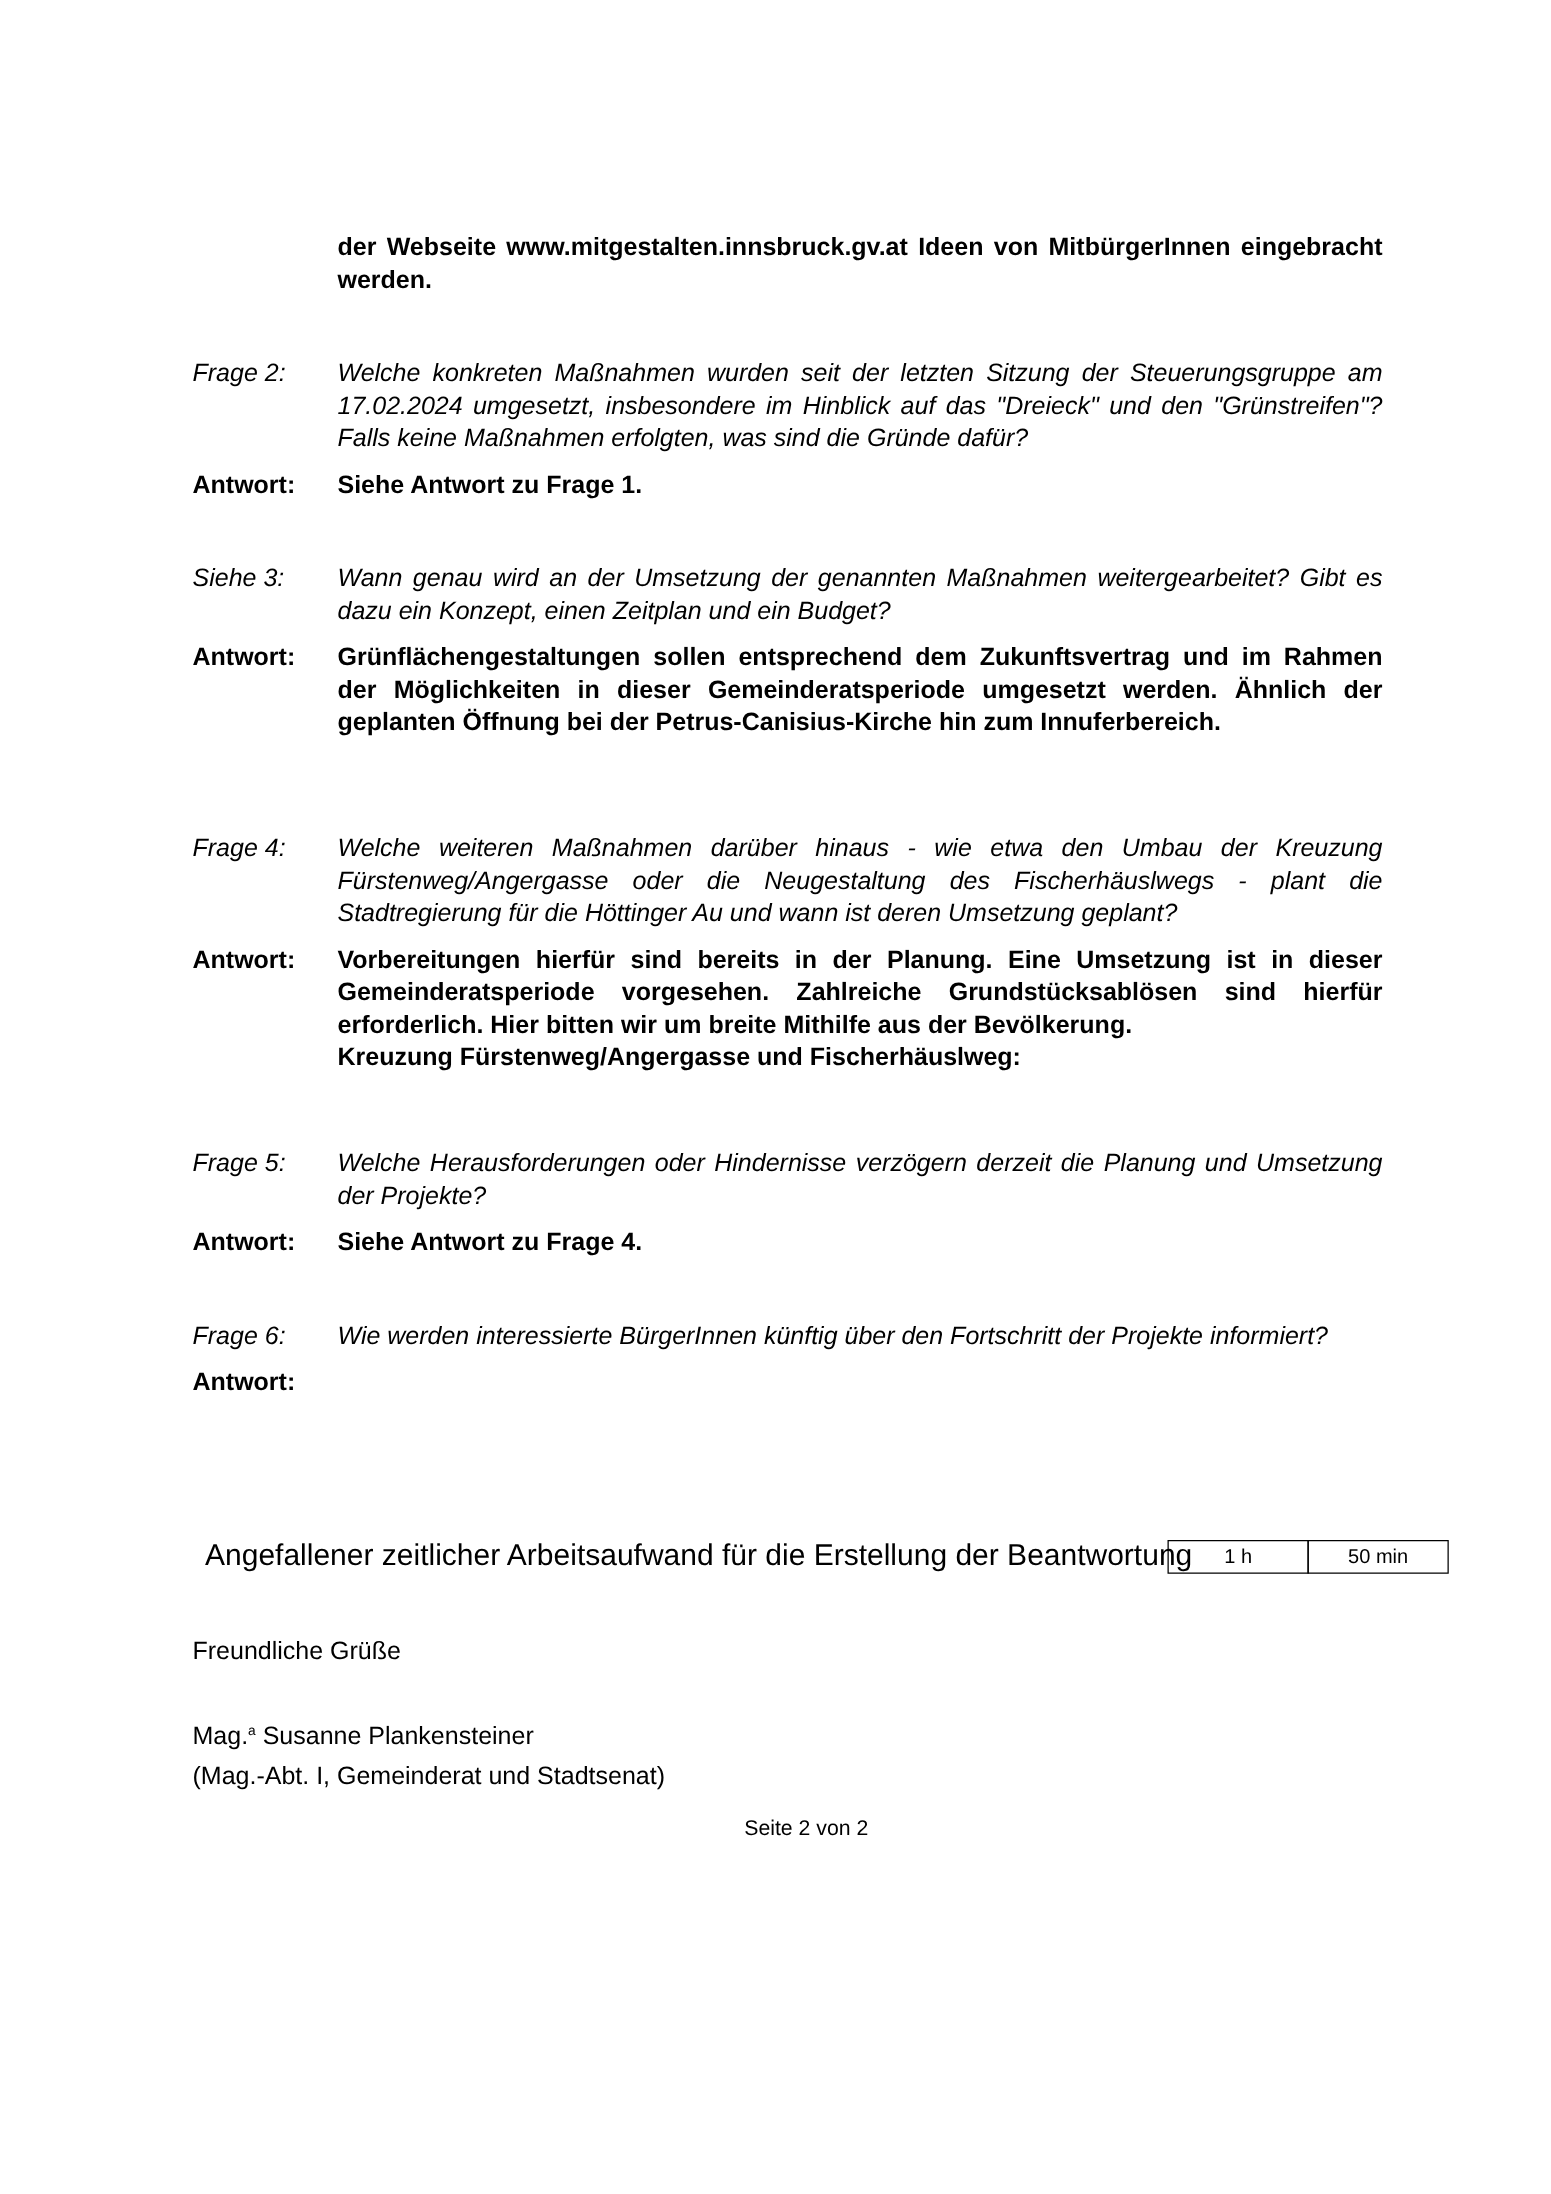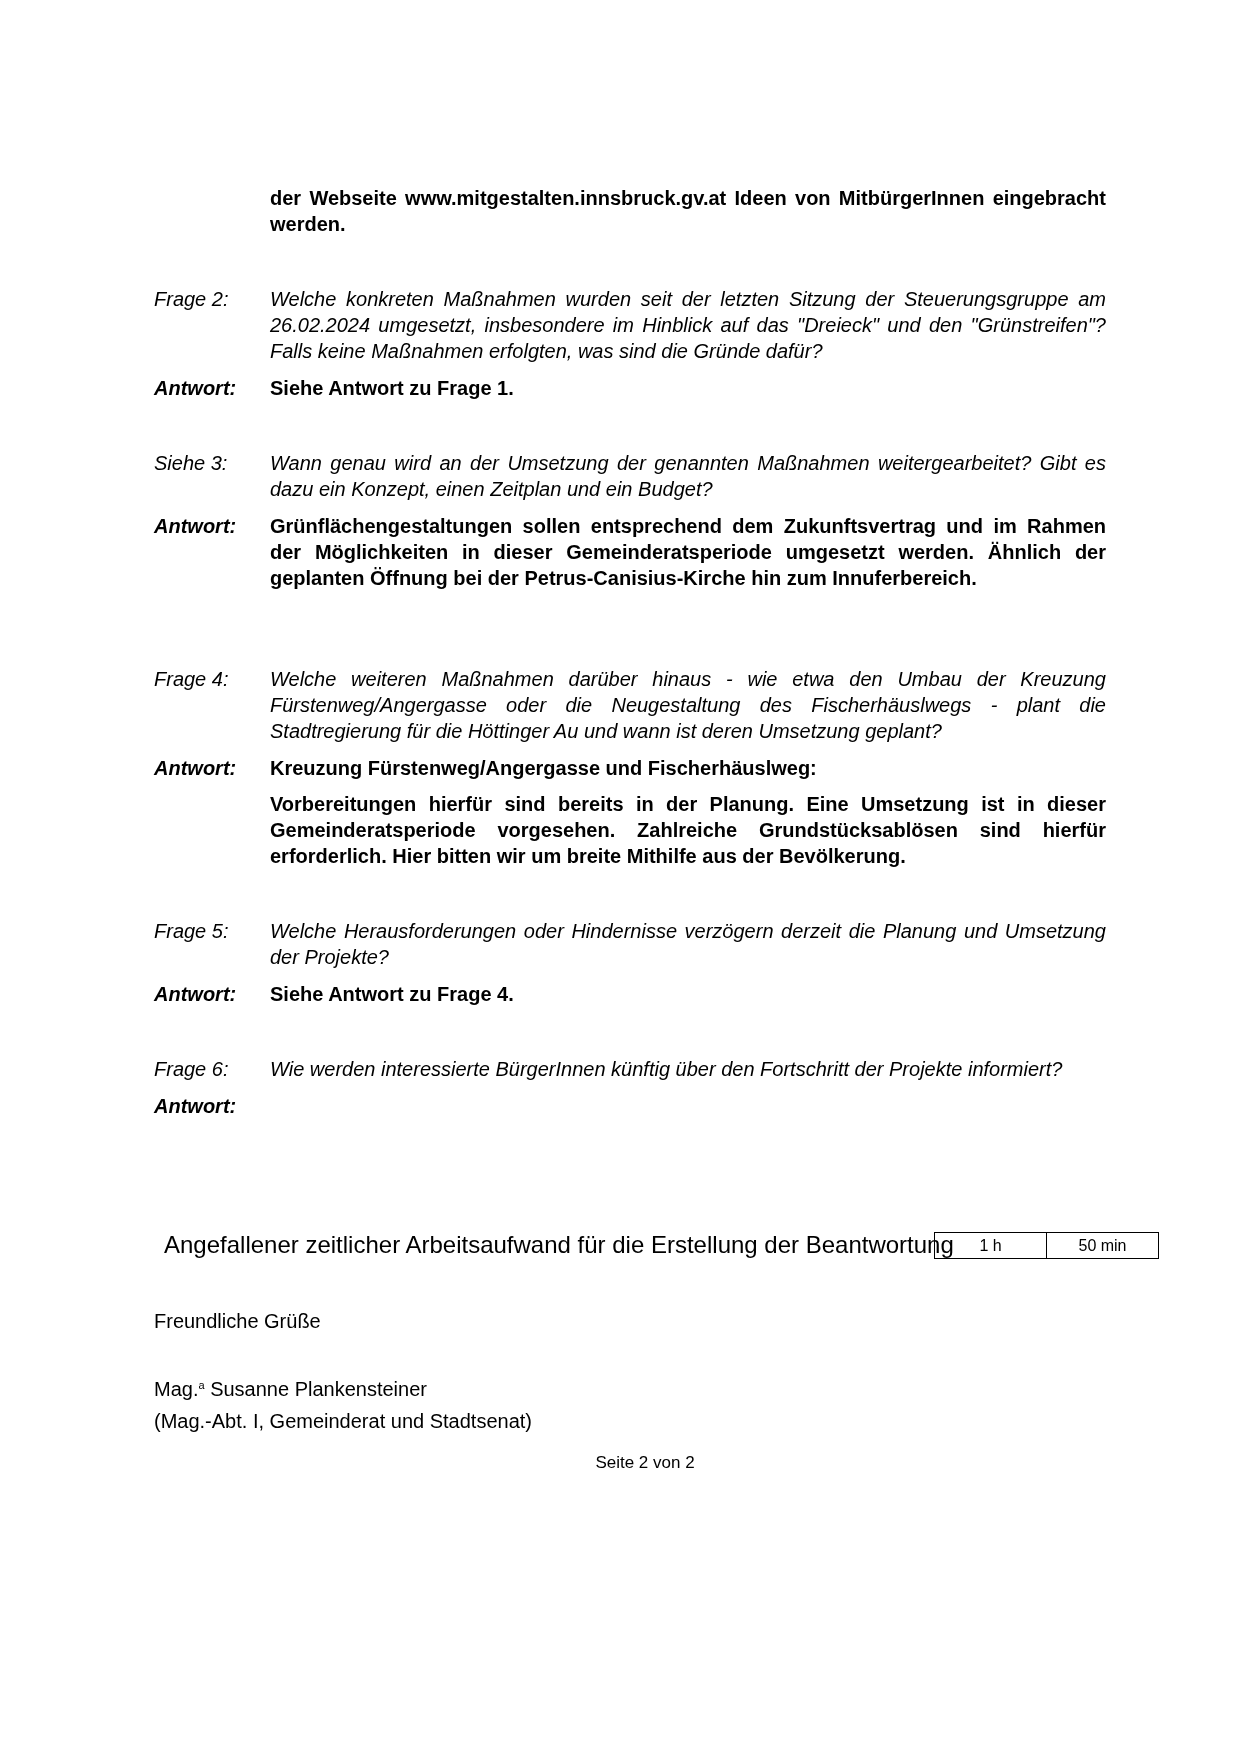--- a/index.html
+++ b/index.html
@@ -1,20 +1,20 @@
 <!DOCTYPE html>
 <html><head>
 <meta charset="utf-8">
 <style>
   html, body { margin: 0; padding: 0; background: #ffffff; }
   body { width: 1241px; height: 1755px; position: relative; overflow: hidden;
          font-family: "Liberation Sans", sans-serif; color: #000; font-size: 20px; }
   .block { position: absolute; left: 154px; width: 984px; }
   .row { position: relative; }
-  .label { position: absolute; left: 0; top: 0; width: 140px; line-height: 26px; font-style: italic; }
+  .label { position: absolute; left: 0; top: 0; width: 140px; line-height: 26px; }
   .content { margin-left: 116px; width: 836px; line-height: 26px; text-align: justify; }
   .italic { font-style: italic; }
   .bold { font-weight: bold; }
   .effort { position: absolute; left: 164px; top: 1232px; width: 1000px; height: 28px; }
   .effort-label { position: absolute; left: 0; top: 0; line-height: 26px; font-size: 24px; white-space: nowrap; }
   .effort-box { position: absolute; top: 0; height: 25px; border: 1px solid #000; text-align: center; line-height: 25px; font-size: 16px; }
   .plain { position: absolute; left: 154px; line-height: 26px; font-size: 20px; white-space: nowrap; }
   .footer { position: absolute; left: 0; width: 1290px; top: 1452px; text-align: center; font-size: 17px; line-height: 22px; }
   sup { font-size: 11px; vertical-align: 7px; }
 </style>
@@ -23,21 +23,21 @@
 
 <div class="block" style="top:185px;">
   <div class="row">
     <div class="content bold" style="text-align:justify;">der Webseite www.mitgestalten.innsbruck.gv.at Ideen von MitbürgerInnen eingebracht werden.</div>
   </div>
 </div>
 
 <div class="block" style="top:286px;">
   <div class="row">
     <div class="label italic">Frage 2:</div>
-    <div class="content italic">Welche konkreten Maßnahmen wurden seit der letzten Sitzung der Steuerungs­gruppe am 26.02.2024 umgesetzt, insbesondere im Hinblick auf das "Dreieck" und den "Grünstreifen"? Falls keine Maßnahmen erfolgten, was sind die Gründe dafür?</div>
+    <div class="content italic">Welche konkreten Maßnahmen wurden seit der letzten Sitzung der Steuerungs­gruppe am 17.02.2024 umgesetzt, insbesondere im Hinblick auf das "Dreieck" und den "Grünstreifen"? Falls keine Maßnahmen erfolgten, was sind die Gründe dafür?</div>
   </div>
   <div class="row" style="margin-top:11px;">
     <div class="label bold">Antwort:</div>
     <div class="content bold">Siehe Antwort zu Frage 1.</div>
   </div>
 </div>
 
 <div class="block" style="top:450px;">
   <div class="row">
     <div class="label italic">Siehe 3:</div>
@@ -49,22 +49,22 @@
   </div>
 </div>
 
 <div class="block" style="top:666px;">
   <div class="row">
     <div class="label italic">Frage 4:</div>
     <div class="content italic">Welche weiteren Maßnahmen darüber hinaus - wie etwa den Umbau der Kreuzung Fürstenweg/Angergasse oder die Neugestaltung des Fischerhäuslwegs - plant die Stadtregierung für die Höttinger Au und wann ist deren Umsetzung geplant?</div>
   </div>
   <div class="row" style="margin-top:11px;">
     <div class="label bold">Antwort:</div>
+    <div class="content bold" style="margin-top:10px;">Vorbereitungen hierfür sind bereits in der Planung. Eine Umsetzung ist in die­ser Gemeinderatsperiode vorgesehen. Zahlreiche Grundstücksablösen sind hierfür erforderlich. Hier bitten wir um breite Mithilfe aus der Bevölkerung.</div>
     <div class="content bold">Kreuzung Fürstenweg/Angergasse und Fischerhäuslweg:</div>
-    <div class="content bold" style="margin-top:10px;">Vorbereitungen hierfür sind bereits in der Planung. Eine Umsetzung ist in die­ser Gemeinderatsperiode vorgesehen. Zahlreiche Grundstücksablösen sind hierfür erforderlich. Hier bitten wir um breite Mithilfe aus der Bevölkerung.</div>
   </div>
 </div>
 
 <div class="block" style="top:918px;">
   <div class="row">
     <div class="label italic">Frage 5:</div>
     <div class="content italic">Welche Herausforderungen oder Hindernisse verzögern derzeit die Planung und Umsetzung der Projekte?</div>
   </div>
   <div class="row" style="margin-top:11px;">
     <div class="label bold">Antwort:</div>

